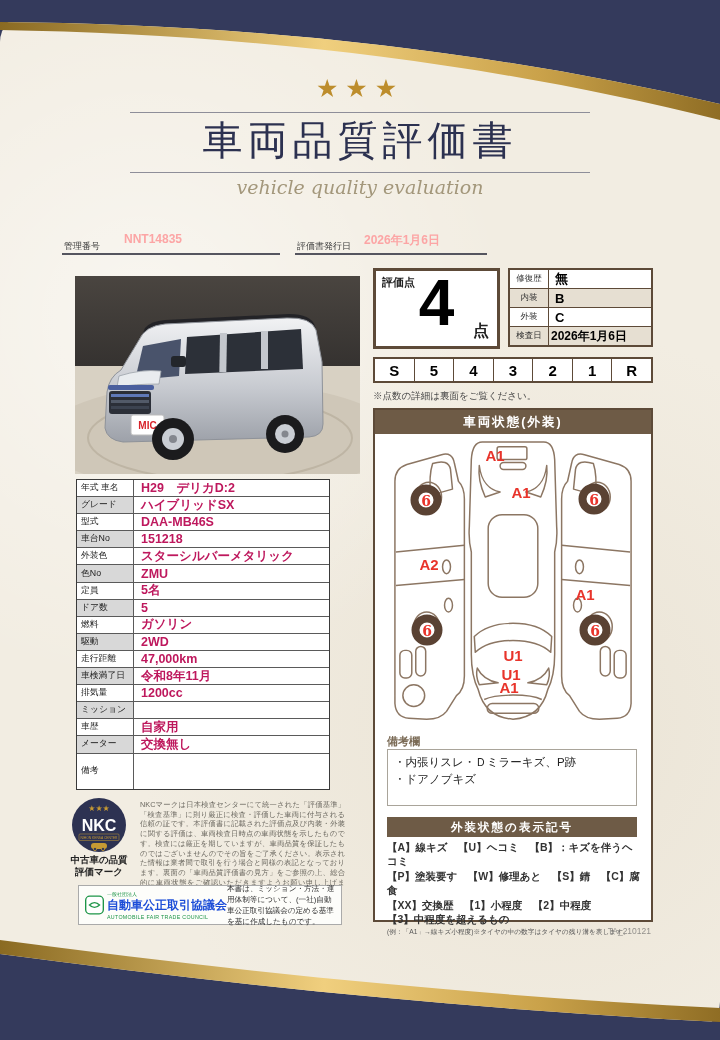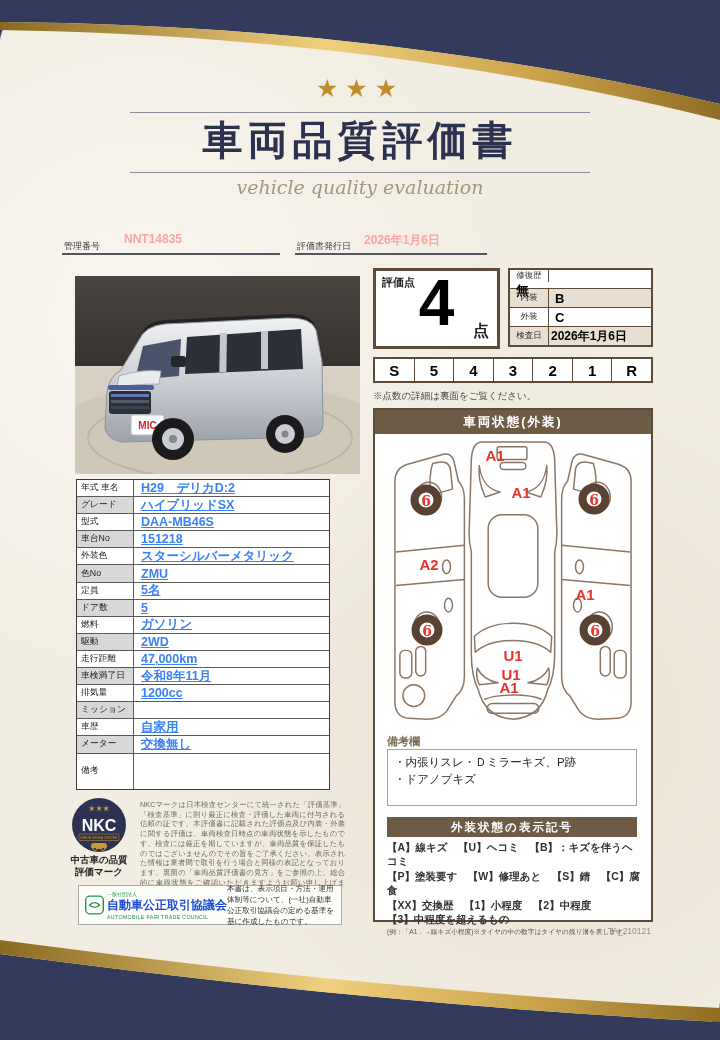--- a/index.html
+++ b/index.html
@@ -21,61 +21,61 @@
   #swoosh-top{left:0;top:0;}
   #swoosh-bottom{left:0;top:920px;}
   .content{position:absolute;inset:0;z-index:2;}
   .abs{position:absolute;}
 
   
   .stars{top:74px;left:0;width:100%;text-align:center;font-size:25px;letter-spacing:7px;color:#bd8d2c;}
   .rule{left:130px;width:460px;height:1px;background:#8e8e99;}
   .rule1{top:112px;} .rule2{top:172px;}
   .doc-title{top:116px;left:0;width:100%;text-align:center;font-family:"DejaVu Serif",serif;
-    font-size:40px;font-weight:bold;color:#2c3150;letter-spacing:5px;line-height:1.2;}
+    font-size:40px;font-weight:normal;color:#2c3150;letter-spacing:5px;line-height:1.2;}
   .doc-subtitle{top:176px;left:0;width:100%;text-align:center;font-family:"DejaVu Serif",serif;
     font-style:italic;font-size:19px;color:#a3977b;}
 
   
   .meta-label{font-size:9px;color:#3a3a3a;}
   .meta-value{font-size:12px;font-weight:bold;color:#fca5a5;margin-left:12px;}
   .meta-line{height:1.5px;background:#55555f;top:253px;}
 
   
   .photo{left:75px;top:276px;width:285px;height:198px;}
 
   
   .scorebox{left:373px;top:268px;width:127px;height:81px;background:#fff;border:3px solid #5d4a38;box-sizing:border-box;}
   .scorebox .lbl{position:absolute;left:6px;top:4px;font-size:11px;font-weight:bold;color:#222;}
   .scorebox .val{position:absolute;left:0;top:-6px;width:100%;text-align:center;font-size:64px;font-weight:bold;color:#000;line-height:77px;}
   .scorebox .unit{position:absolute;right:8px;bottom:4px;font-size:16px;font-weight:bold;color:#222;}
 
   .minitable{left:508px;top:268px;width:145px;background:#fff;border:2.5px solid #5d4a38;box-sizing:border-box;}
   .mrow{display:flex;height:18px;border-top:1px solid #5d4a38;}
-  .mrow:first-child{border-top:none;flex-direction:column;}
+  .mrow:first-child{border-top:none;}
   .mrow.alt{background:#e6dfd2;}
   .mlabel{width:38px;border-right:1px solid #5d4a38;font-size:8.5px;color:#333;display:flex;align-items:center;justify-content:center;}
   .mvalue{flex:1;font-size:13px;font-weight:bold;color:#000;display:flex;align-items:center;padding-left:6px;}
   .mrow.date .mvalue{font-size:12px;padding-left:2px;}
 
   .scale{left:373px;top:357px;width:280px;height:26px;display:flex;background:#fff;border:2.5px solid #5d4a38;box-sizing:border-box;}
   .scell{flex:1;border-left:1.5px solid #5d4a38;display:flex;align-items:center;justify-content:center;
     font-size:15px;font-weight:bold;color:#000;}
   .scell:first-child{border-left:none;}
   .scale-note{left:373px;top:390px;font-size:9.5px;color:#444;}
 
   
   .spec{left:76px;top:479px;width:254px;border:1.5px solid #3a3a3a;box-sizing:border-box;background:#fff;}
   .spec-row{display:flex;height:16.1px;border-top:1px solid #5a5a5a;}
   .spec-row:first-child{border-top:none;}
   .spec-row.tall{height:35px;}
   .spec-label{width:52px;border-right:1px solid #5a5a5a;font-size:8.8px;color:#222;
     display:flex;align-items:center;padding-left:4px;background:#fff;}
   .spec-row.alt .spec-label{background:#d8d8d8;}
-  .spec-value{flex:1;font-size:12.5px;font-weight:bold;color:#3b82f6;display:flex;align-items:center;padding-left:7px;text-decoration:underline;}
+  .spec-value{flex:1;font-size:12.5px;font-weight:bold;color:#be185d;display:flex;align-items:center;padding-left:7px;}
 
   
   .panel{left:373px;top:408px;width:280px;height:514px;background:#fff;border:2.5px solid #5d4a38;box-sizing:border-box;}
   .panel-header{height:24px;background:#6e5b46;color:#fff;font-size:12.5px;font-weight:bold;
     display:flex;align-items:center;justify-content:center;letter-spacing:2px;}
   .diagram{position:absolute;left:10px;top:26px;width:256px;height:295px;}
   .mk{position:absolute;transform:translate(-50%,-50%);color:#e8342b;font-size:15px;font-weight:bold;white-space:nowrap;}
   .donut{position:absolute;transform:translate(-50%,-50%);width:15px;height:15px;border:8px solid #5a4233;
     border-radius:50%;background:#fff;display:flex;align-items:center;justify-content:center;}
   .donut i{font-style:normal;color:#e8342b;font-size:14px;font-weight:bold;font-family:"DejaVu Serif",serif;}
@@ -389,16 +389,16 @@
         <rect x="1" y="1" width="26" height="26" rx="6" fill="#ffffff" stroke="#1d9547" stroke-width="2"></rect>
         <path d="M5,14 Q14,5 23,14 Q14,23 5,14 Z" fill="#1d9547"></path>
         <path d="M8,14 Q14,9 20,14 Q14,19 8,14 Z" fill="#ffffff"></path>
       </svg>
       <div class="council-texts">
         <div class="council-small">一般社団法人</div>
         <div class="council-org">自動車公正取引協議会</div>
         <div class="council-en">AUTOMOBILE FAIR TRADE COUNCIL</div>
       </div>
     </div>
-    <div class="council-desc">本書は、表示項目・方法・運用体制等について、(一社)自動車公正取引協議会の定める基準を基に作成したものです。</div>
+    <div class="council-desc">本書は、ミッション・方法・運用体制等について、(一社)自動車公正取引協議会の定める基準を基に作成したものです。</div>
   </div>
 
 </div>
 
 </body></html>

